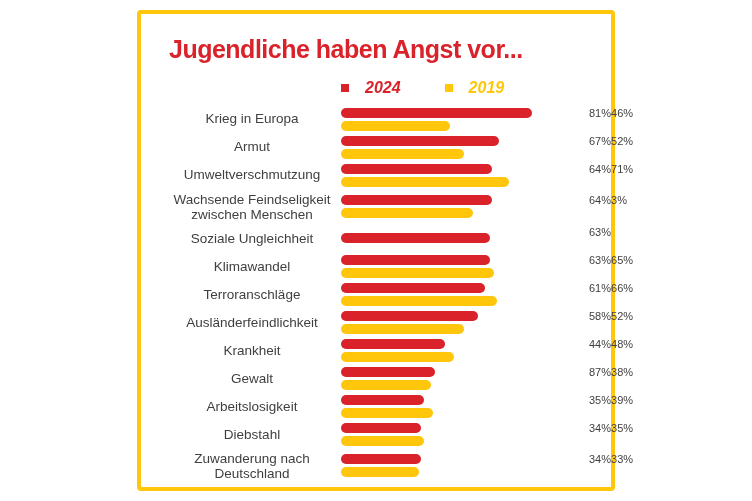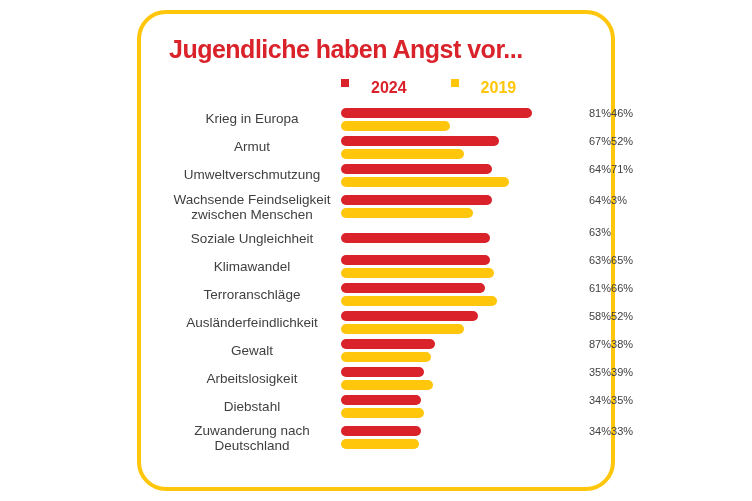--- a/index.html
+++ b/index.html
@@ -14,41 +14,43 @@
     width: 752px; height: 501px;
     background: var(--bg);
     font-family: "Liberation Sans", sans-serif;
     overflow: hidden;
   }
   .card {
     width: 478px; height: 481px;
     margin: 10px auto 0 auto;
     background: var(--bg);
     border: 4px solid var(--card-border, var(--yellow));
-    border-radius: 29px;
+    border-radius: 4px;
     padding: 22px 32px 0 28px;
   }
   .title {
     color: var(--red);
     font-size: 25px;
     font-weight: bold;
     letter-spacing: -0.5px;
     line-height: 1.1;
   }
   .legend {
     display: flex;
     align-items: center;
     gap: 44px;
     margin: 15px 0 11px 172px;
   }
   .legend-item {
     display: flex;
-    gap: 22px;
+    align-items: center;
+    gap: 16px;
     font-size: 16px;
     font-weight: bold;
+    font-style: italic;
   }
   .legend-item .swatch { width: 8px; height: 8px; flex: 0 0 auto; }
   .legend-item.s0 { color: var(--red); }
   .legend-item.s0 .swatch { background: var(--red); }
   .legend-item.s1 { color: var(--yellow); }
   .legend-item.s1 .swatch { background: var(--yellow); }
 
   .rows { }
   .row {
     display: flex;
@@ -188,20 +190,31 @@
         <div class="bars">
           <div class="bar s0" style="width: 136.88px;"></div>
           <div class="bar s1" style="width: 122.72px;"></div>
         </div>
         <div class="vals">
           <div>58%</div>
           <div>52%</div>
         </div>
       </div>
       <div class="row">
+        <div class="cat">Krankheit</div>
+        <div class="bars">
+          <div class="bar s0" style="width: 103.84px;"></div>
+          <div class="bar s1" style="width: 113.28px;"></div>
+        </div>
+        <div class="vals">
+          <div>44%</div>
+          <div>48%</div>
+        </div>
+      </div>
+      <div class="row">
         <div class="cat">Gewalt</div>
         <div class="bars">
           <div class="bar s0" style="width: 94.4px;"></div>
           <div class="bar s1" style="width: 89.68px;"></div>
         </div>
         <div class="vals">
           <div>87%</div>
           <div>38%</div>
         </div>
       </div>

